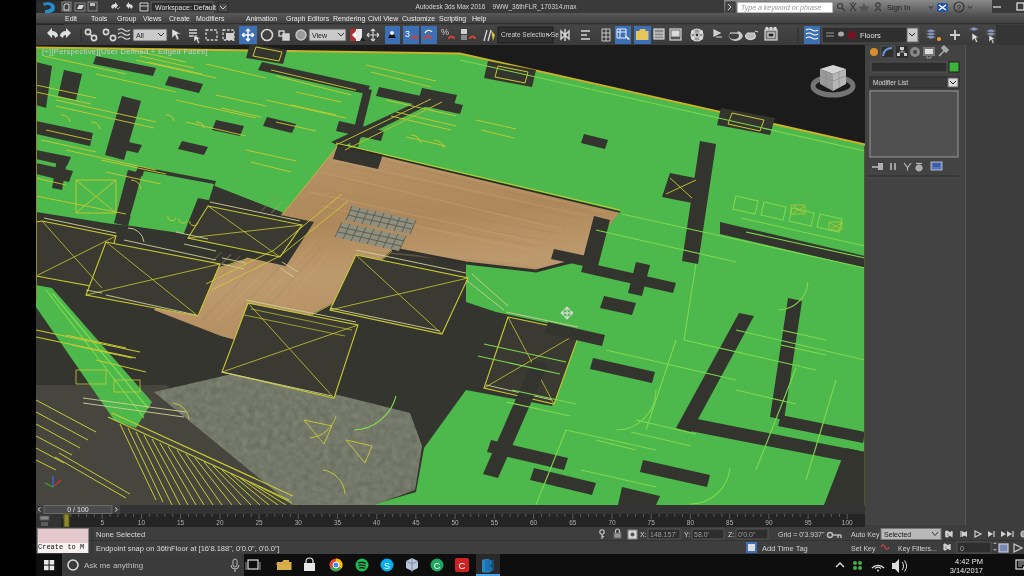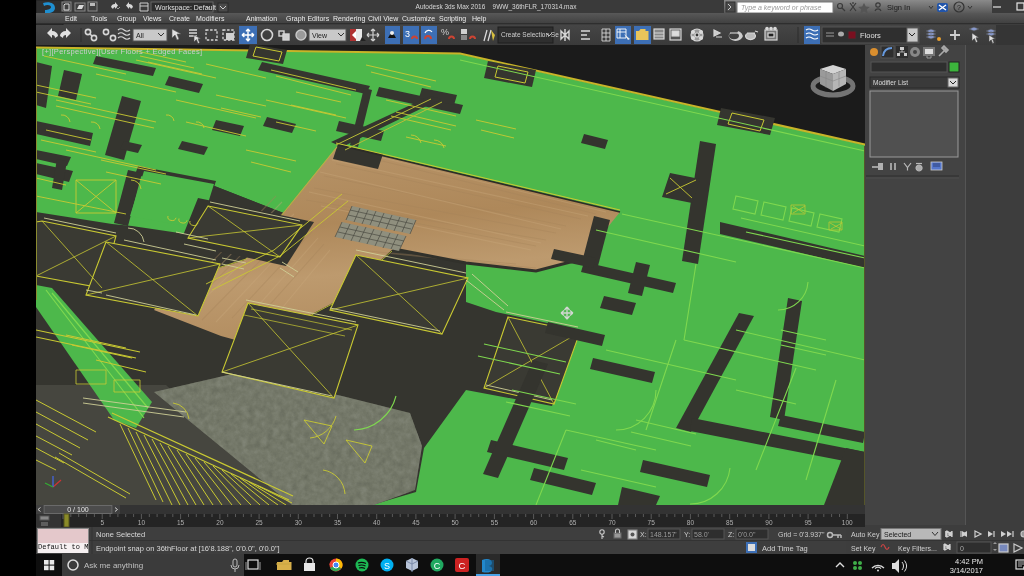--- a/index.html
+++ b/index.html
@@ -489,21 +489,21 @@
       <path d="M17,487 L25,480" stroke="#cc3333"></path>
       <path d="M17,487 L17,476" stroke="#4466dd"></path>
       <path d="M17,487 L9,483" stroke="#33aa33"></path>
     </g>
 
     <g stroke="#d8d8d8" stroke-width="1.3" fill="none" opacity="0.95">
       <path d="M531,307 L531,319 M525,313 L537,313 M531,307 l-2.5,3 M531,307 l2.5,3 M531,319 l-2.5,-3 M531,319 l2.5,-3 M525,313 l3,-2.5 M525,313 l3,2.5 M537,313 l-3,-2.5 M537,313 l-3,2.5"></path>
     </g>
   </svg>
   </div>
-  <div class="abs" id="vplabel">[+][Perspective][User Floors + Edged Faces]</div>
+  <div class="abs" id="vplabel">[+][Perspective][User Defined + Edged Faces]</div>
 
   <div class="abs" id="rightcol"></div>
   <div class="abs" id="cmdpanel">
   <svg width="101" height="480" viewBox="829 45 101 480">
 
     <g>
       <circle cx="838" cy="52" r="4" fill="#d98e2e"></circle>
       <rect x="845" y="46" width="13" height="12" fill="#2e2e2e" stroke="#555"></rect>
       <path d="M847,56 q1,-8 9,-8" stroke="#6699dd" stroke-width="2" fill="none"></path>
       <rect x="860" y="46" width="12" height="12" fill="#2e2e2e"></rect>
@@ -766,21 +766,21 @@
     <g stroke="#c8c8c8" stroke-width="1.2" fill="none">
       <rect x="963" y="39" width="9" height="8" fill="#7788bb" stroke="#ccc"></rect>
       <path d="M978,39 l8,4 -8,4 z"></path>
       <path d="M990,46 c0,-4 1,-6 2,-6 m1.5,6 v-7 m1.5,7 v-6 m1.5,5 c1,-2 1,-4 0,-5" stroke-width="1"></path>
       <path d="M1003,44 a4,4 0 1 1 4,3"></path>
       <rect x="1012" y="39" width="9" height="8"></rect>
         <path d="M1012,42 h9" stroke-width="0.8"></path>
     </g>
   </svg>
   <div class="abs" id="welcomebox"></div>
-  <div class="abs" id="welcometext">Default to M</div>
+  <div class="abs" id="welcometext">Create to M</div>
 
   <div class="abs" id="taskbar"></div>
   <div class="abs" id="tsearch"></div>
   <svg class="abs" style="left:0;top:554px" width="1024" height="22">
 
     <g fill="#e8e8e8">
       <rect x="8" y="6" width="4.6" height="4.6"></rect>
         <rect x="13.6" y="6" width="4.6" height="4.6"></rect>
       <rect x="8" y="11.6" width="4.6" height="4.6"></rect>
         <rect x="13.6" y="11.6" width="4.6" height="4.6"></rect>

